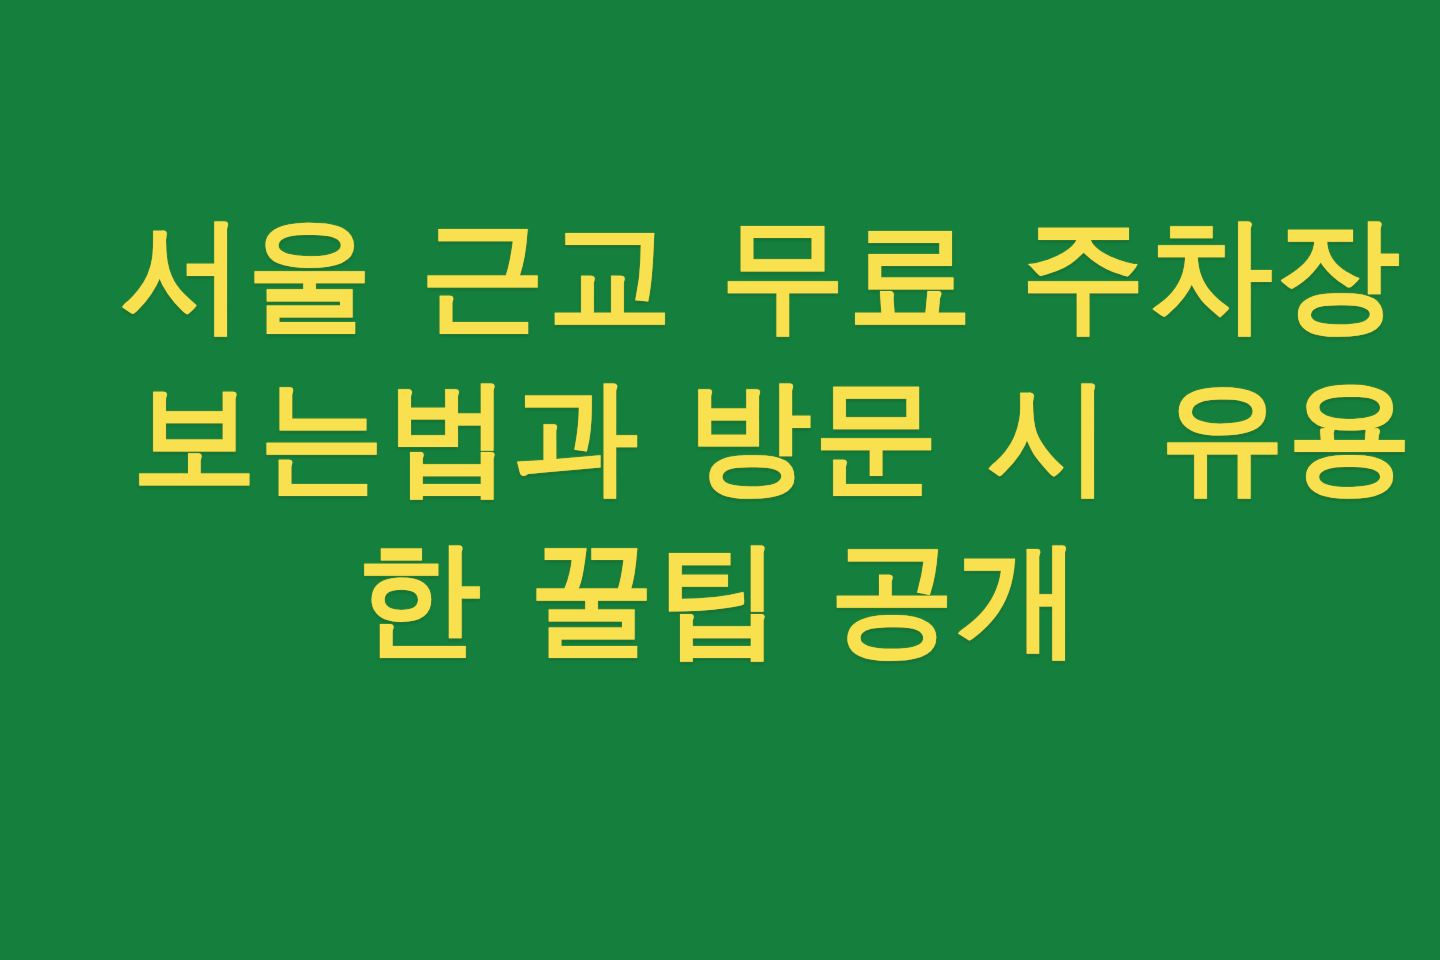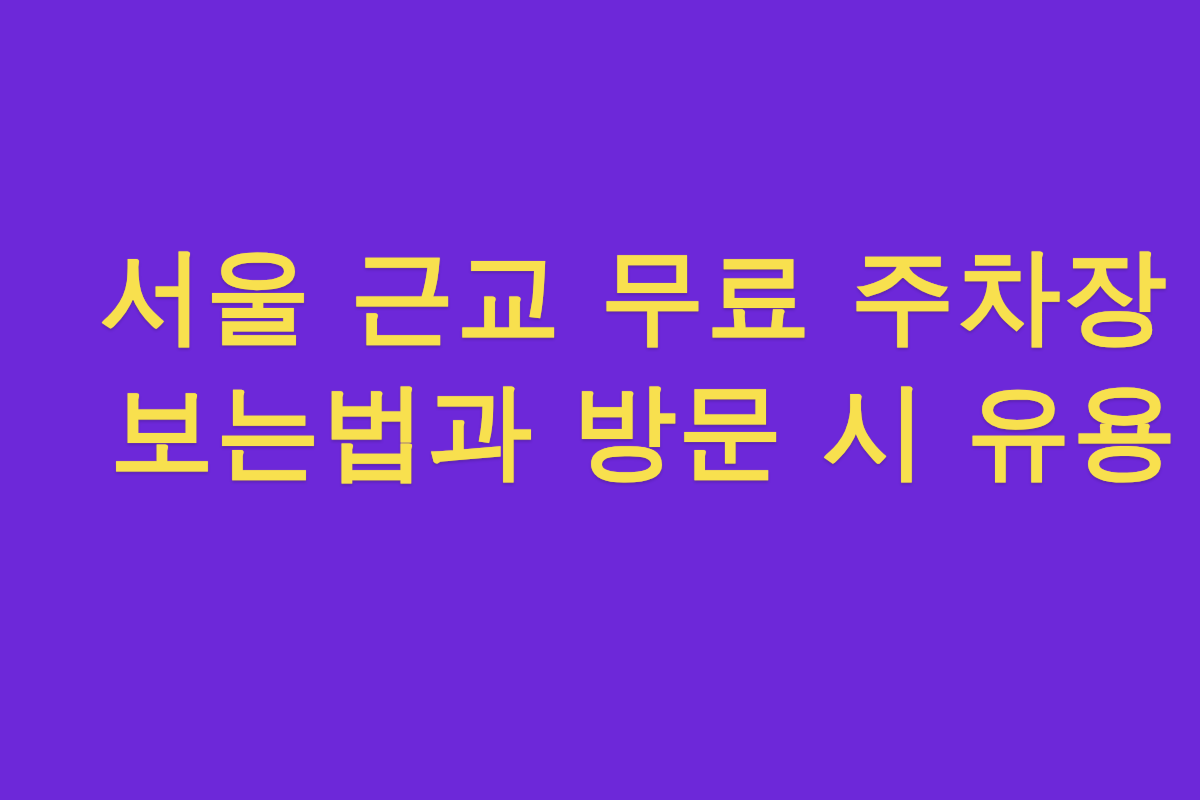--- a/index.html
+++ b/index.html
@@ -43,23 +43,24 @@
     letter-spacing: 2px;
     white-space: nowrap;
     text-shadow:
       0 2px 3px rgba(0, 0, 0, 0.18),
       0 0 1px rgba(248, 224, 78, 0.9);
   }
 </style>
 </head>
 <body>
 
-<div id="thumbnail-canvas" style="background: #6d28d9;">
+<div id="thumbnail-canvas" style="background: #15803d;">
 
   <div id="headline-block">
 
     <span class="headline-line" style="color: rgb(248, 224, 78);">서울 근교 무료 주차장</span>
 
     <span class="headline-line" style="color: rgb(248, 224, 78); margin-left: 10px;">보는법과 방문 시 유용</span>
 
+    <span class="headline-line" style="color: rgb(248, 224, 78);">한 꿀팁 공개</span>
 
   </div>
 </div>
 
 </body></html>

